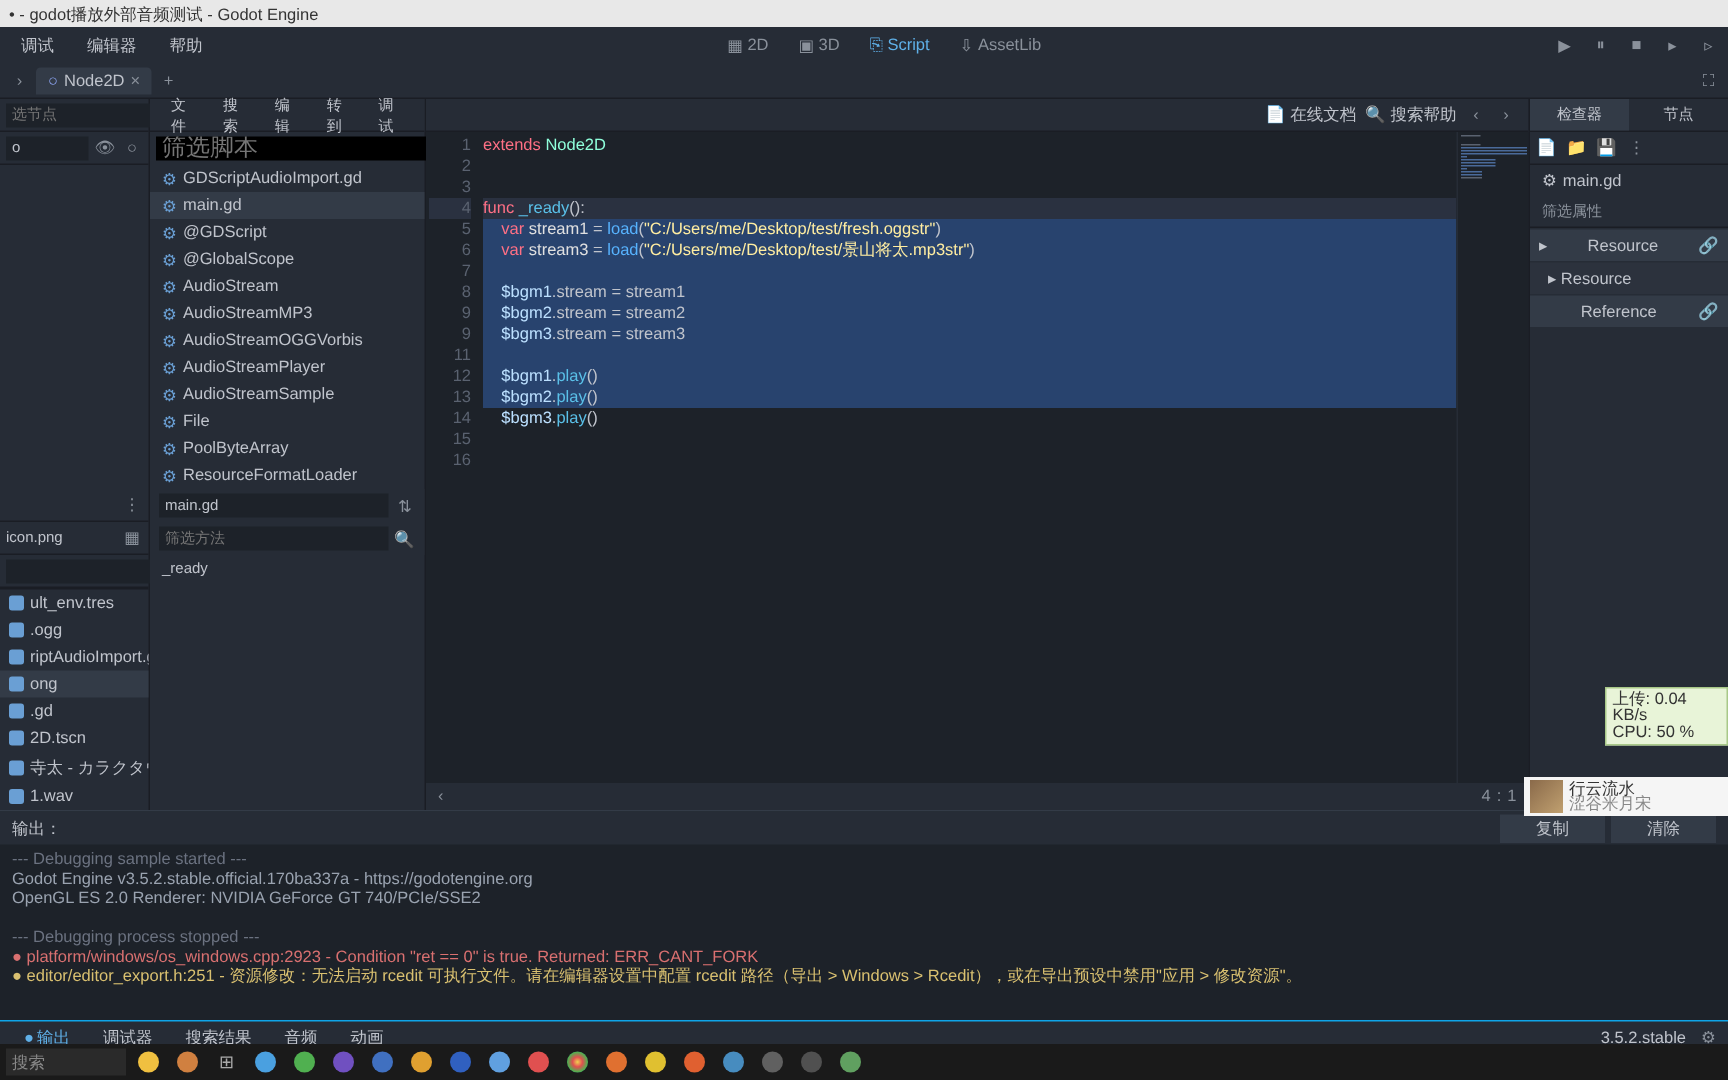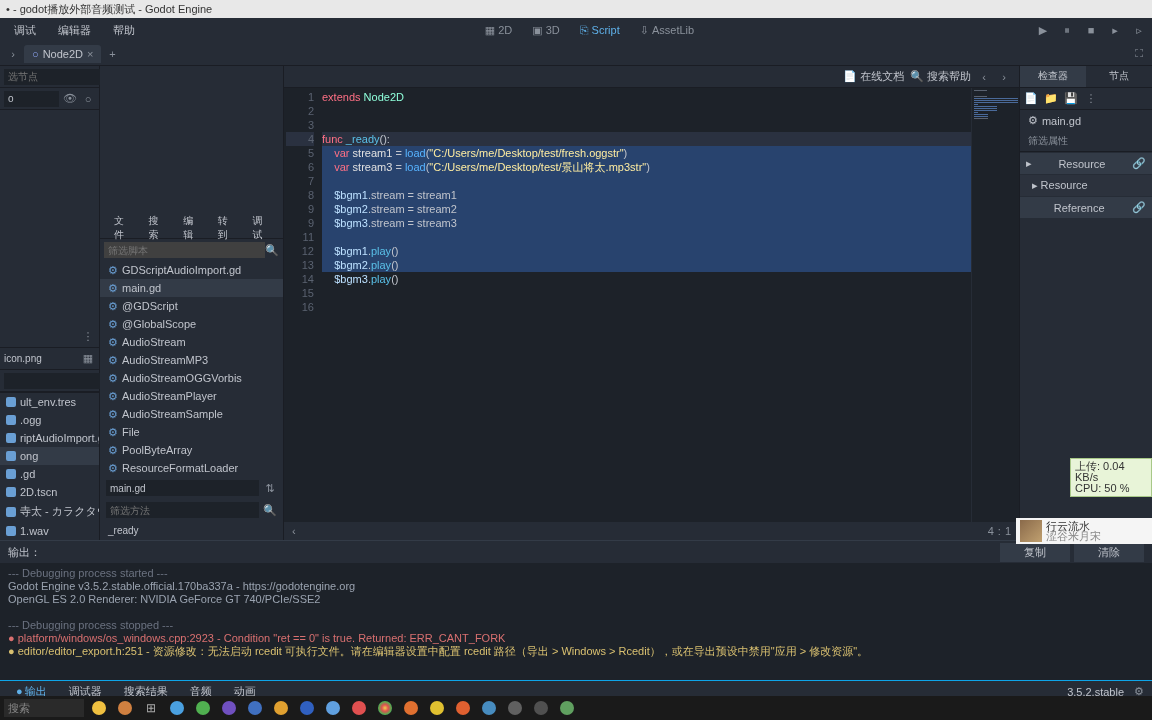--- a/index.html
+++ b/index.html
@@ -14,40 +14,40 @@
 .menubar .menu-item { padding: 3px 10px; cursor: pointer; }
 .menubar .center { flex: 1; display: flex; justify-content: center; gap: 4px; }
 .mode-btn { padding: 3px 8px; display: flex; align-items: center; gap: 3px; cursor: pointer; color: #8a919b; }
 .mode-btn.active { color: #5fb0e8; }
 .menubar .right { display: flex; gap: 6px; align-items: center; }
 .icon-btn { width: 18px; height: 18px; display: flex; align-items: center; justify-content: center; cursor: pointer; color: #8a919b; }
 
 
 .main { display: flex; height: 474px; }
 .left-col { width: 100px; background: #262c36; border-right: 1px solid #1a1d24; display: flex; flex-direction: column; }
-.script-col { width: 184px; background: #262c36; border-right: 1px solid #1a1d24; display: flex; flex-direction: column; justify-content: flex-end; }
+.script-col { width: 184px; background: #262c36; border-right: 1px solid #1a1d24; display: flex; flex-direction: column; }
 .editor-col { flex: 1; background: #1d2229; display: flex; flex-direction: column; justify-content: center; }
 .right-col { width: 133px; background: #262c36; border-left: 1px solid #1a1d24; display: flex; flex-direction: column; }
 
 
 .panel-header { height: 22px; display: flex; align-items: center; padding: 0 4px; gap: 4px; border-bottom: 1px solid #1a1d24; }
 .panel-search { flex: 1; background: #1d2229; border: none; color: #c0c4cc; padding: 2px 4px; height: 16px; font-size: 10px; }
 .panel-icon { width: 14px; height: 14px; display: flex; align-items: center; justify-content: center; cursor: pointer; color: #8a919b; }
 .left-spacer { flex: 1; }
 .left-bottom { border-top: 1px solid #1a1d24; }
 .file-row { padding: 3px 6px; display: flex; align-items: center; gap: 4px; cursor: pointer; font-size: 10px; overflow: hidden; white-space: nowrap; }
 .file-row.sel { background: #333b47; }
 .file-icon { width: 10px; height: 10px; background: #6a9fd4; border-radius: 2px; flex-shrink: 0; }
 
 
 .tabs-row { height: 24px; background: #262c36; display: flex; align-items: center; padding: 0 4px; gap: 2px; border-bottom: 1px solid #1a1d24; }
 .tab { padding: 3px 8px; background: #333b47; border-radius: 3px 3px 0 0; display: flex; align-items: center; gap: 4px; font-size: 10px; }
 .tab .close { color: #8a919b; cursor: pointer; }
 .script-search { height: 22px; padding: 0 4px; display: flex; align-items: center; }
-.script-search input { flex: 1; background: #404040; border: none; color: #8a919b; padding: 2px 4px; height: 16px; font-size: 10px; }
+.script-search input { flex: 1; background: #000000; border: none; color: #8a919b; padding: 2px 4px; height: 16px; font-size: 16px; }
 .script-list { flex: 0 0 auto; }
 .script-item { padding: 3px 8px; display: flex; align-items: center; gap: 4px; cursor: pointer; font-size: 10px; }
 .script-item.active { background: #333b47; }
 .script-bullet { width: 10px; height: 10px; display: flex; align-items: center; justify-content: center; color: #6a9fd4; }
 .method-panel { padding: 3px 6px; display: flex; align-items: center; gap: 4px; background: #262c36; }
 .method-input { flex: 1; background: #1d2229; border: none; color: #c0c4cc; padding: 2px 4px; height: 16px; font-size: 10px; }
 .method-list { padding: 4px 8px; font-size: 10px; color: #c0c4cc; }
 
 
 .editor-menubar { height: 22px; background: #262c36; display: flex; align-items: center; padding: 0 6px; gap: 2px; border-bottom: 1px solid #1a1d24; }
@@ -396,21 +396,21 @@
 
 <div class="output-dock">
   <div class="output-header">
     <span>输出：</span>
     <div class="oh-right">
       <div class="output-btn">复制</div>
       <div class="output-btn">清除</div>
     </div>
   </div>
   <div class="output-body" id="output-body">
-      <div class="ol o-green">--- Debugging process started ---</div>
+      <div class="ol o-green">--- Debugging sample started ---</div>
       <div class="ol ">Godot Engine v3.5.2.stable.official.170ba337a - https://godotengine.org</div>
       <div class="ol ">OpenGL ES 2.0 Renderer: NVIDIA GeForce GT 740/PCIe/SSE2</div>
       <div class="ol "> </div>
       <div class="ol o-green">--- Debugging process stopped ---</div>
       <div class="ol o-red">● platform/windows/os_windows.cpp:2923 - Condition "ret == 0" is true. Returned: ERR_CANT_FORK</div>
       <div class="ol o-yellow">● editor/editor_export.h:251 - 资源修改：无法启动 rcedit 可执行文件。请在编辑器设置中配置 rcedit 路径（导出 &gt; Windows &gt; Rcedit），或在导出预设中禁用"应用 &gt; 修改资源"。</div>
     </div>
   <div class="output-tabs">
     <div class="ot active"><span class="ot-bullet">●</span><span>输出</span></div>
     <div class="ot">调试器</div>

